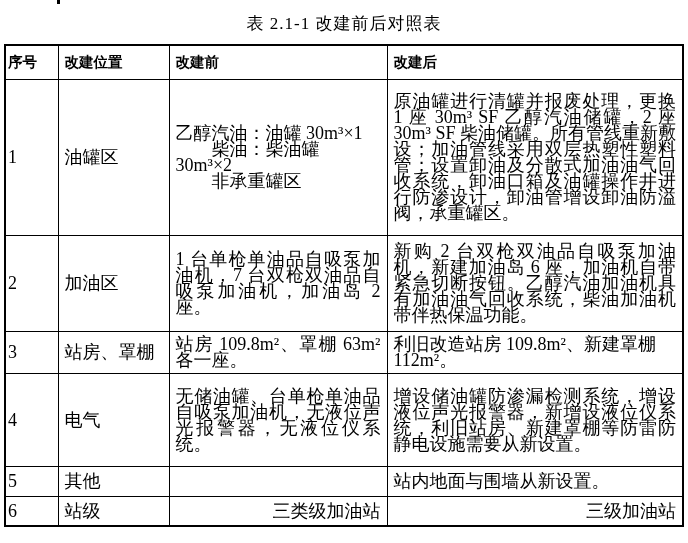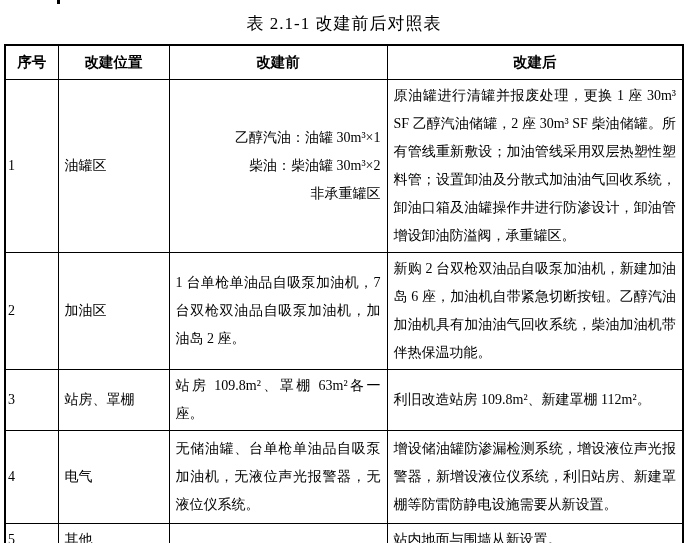--- a/index.html
+++ b/index.html
@@ -31,45 +31,45 @@
   table.cmp-table {
     border-collapse: collapse;
     table-layout: fixed;
     width: 678px;
     margin: 9px 0 0 4px;
     border: 2px solid #000;
   }
   .cmp-table th, .cmp-table td {
     border: 1px solid #000;
     vertical-align: middle;
-    font-size: 14px;
-    line-height: 28px;
+    font-size: 18px;
+    line-height: 16px;
     padding: 2px 6px;
     overflow: hidden;
   }
   .cmp-table th {
     font-family: "Liberation Sans", "DejaVu Sans", sans-serif;
     font-weight: bold;
-    text-align: center;
+    text-align: left;
     font-size: 14.5px;
     line-height: 20px;
   }
   .col-no    { width: 53px; }
   .col-loc   { width: 111px; }
   .col-before{ width: 218px; }
   .col-after { width: 296px; }
   th.c-no, td.c-no { padding: 2px 2px; }
   tr.r-header { height: 34px; }
   tr.r1 { height: 156px; }
   tr.r2 { height: 96px; }
   tr.r3 { height: 42px; }
   tr.r4 { height: 93px; }
   tr.r5 { height: 30px; }
   tr.r6 { height: 30px; }
-  td.pre-lines { white-space: pre-line; text-align: right; margin-left: 8px; }
+  td.pre-lines { white-space: pre-line; text-align: left; margin-left: 8px; }
   td.just { text-align: justify; }
   td.ctr  { text-align: right; }
 </style>
 </head>
 <body>
 
 <div class="crop-artifact"></div>
 
 <h1 class="doc-title">表 2.1-1 改建前后对照表</h1>
 

